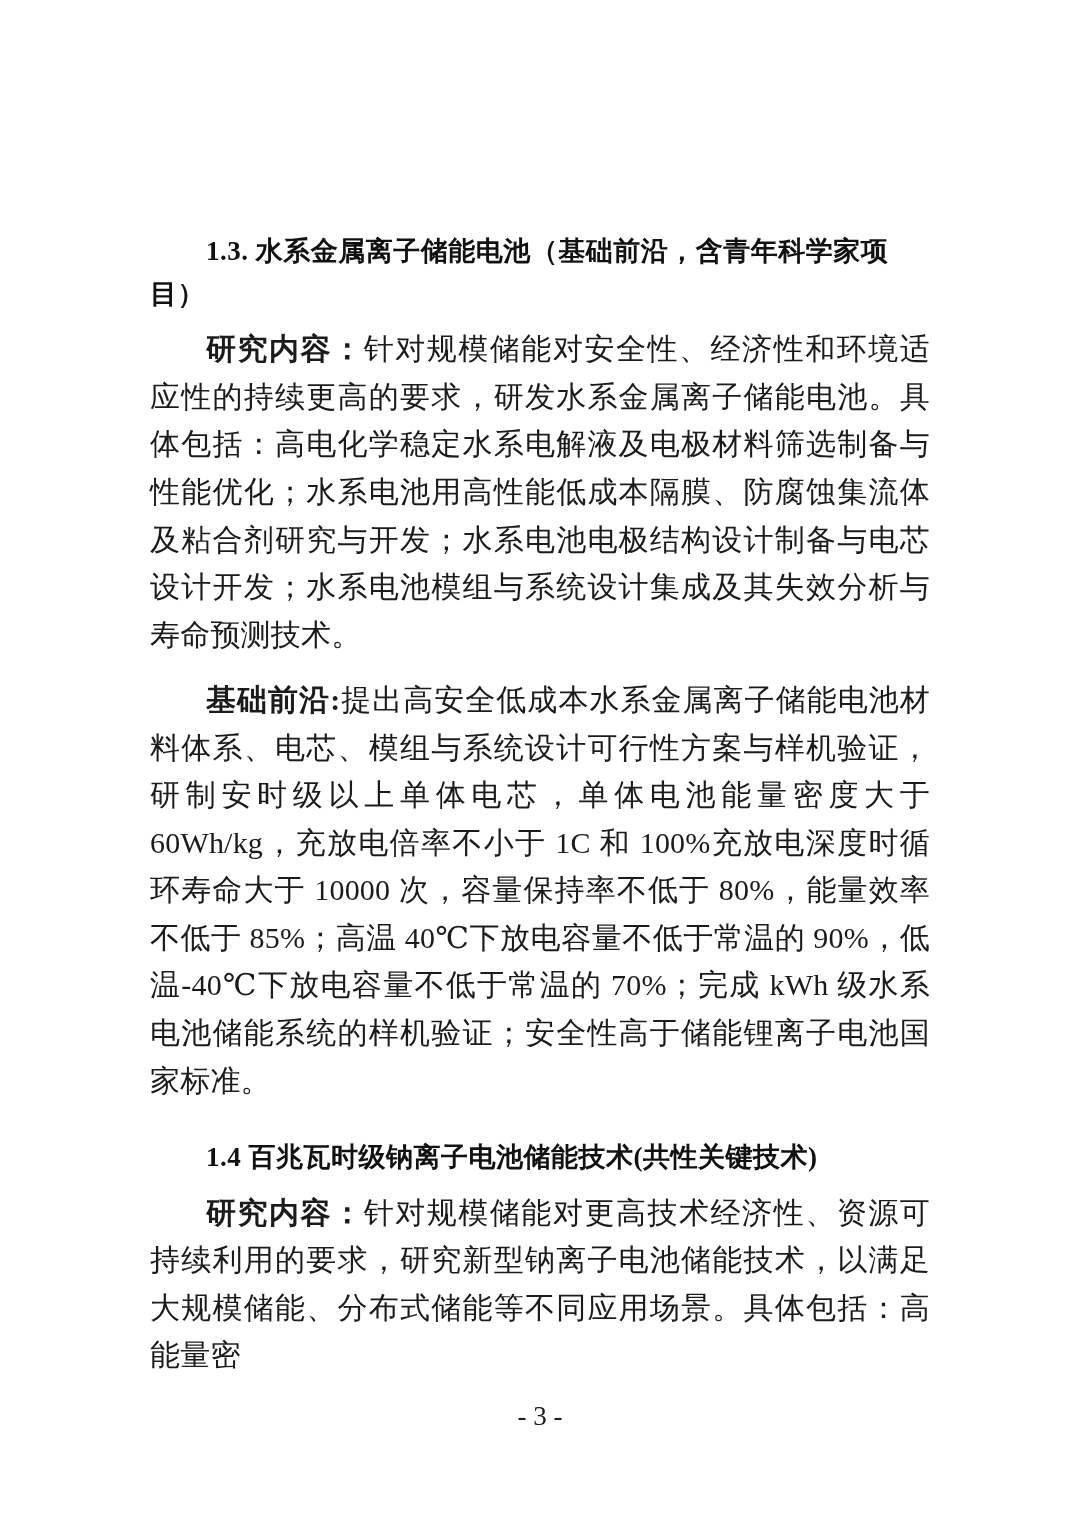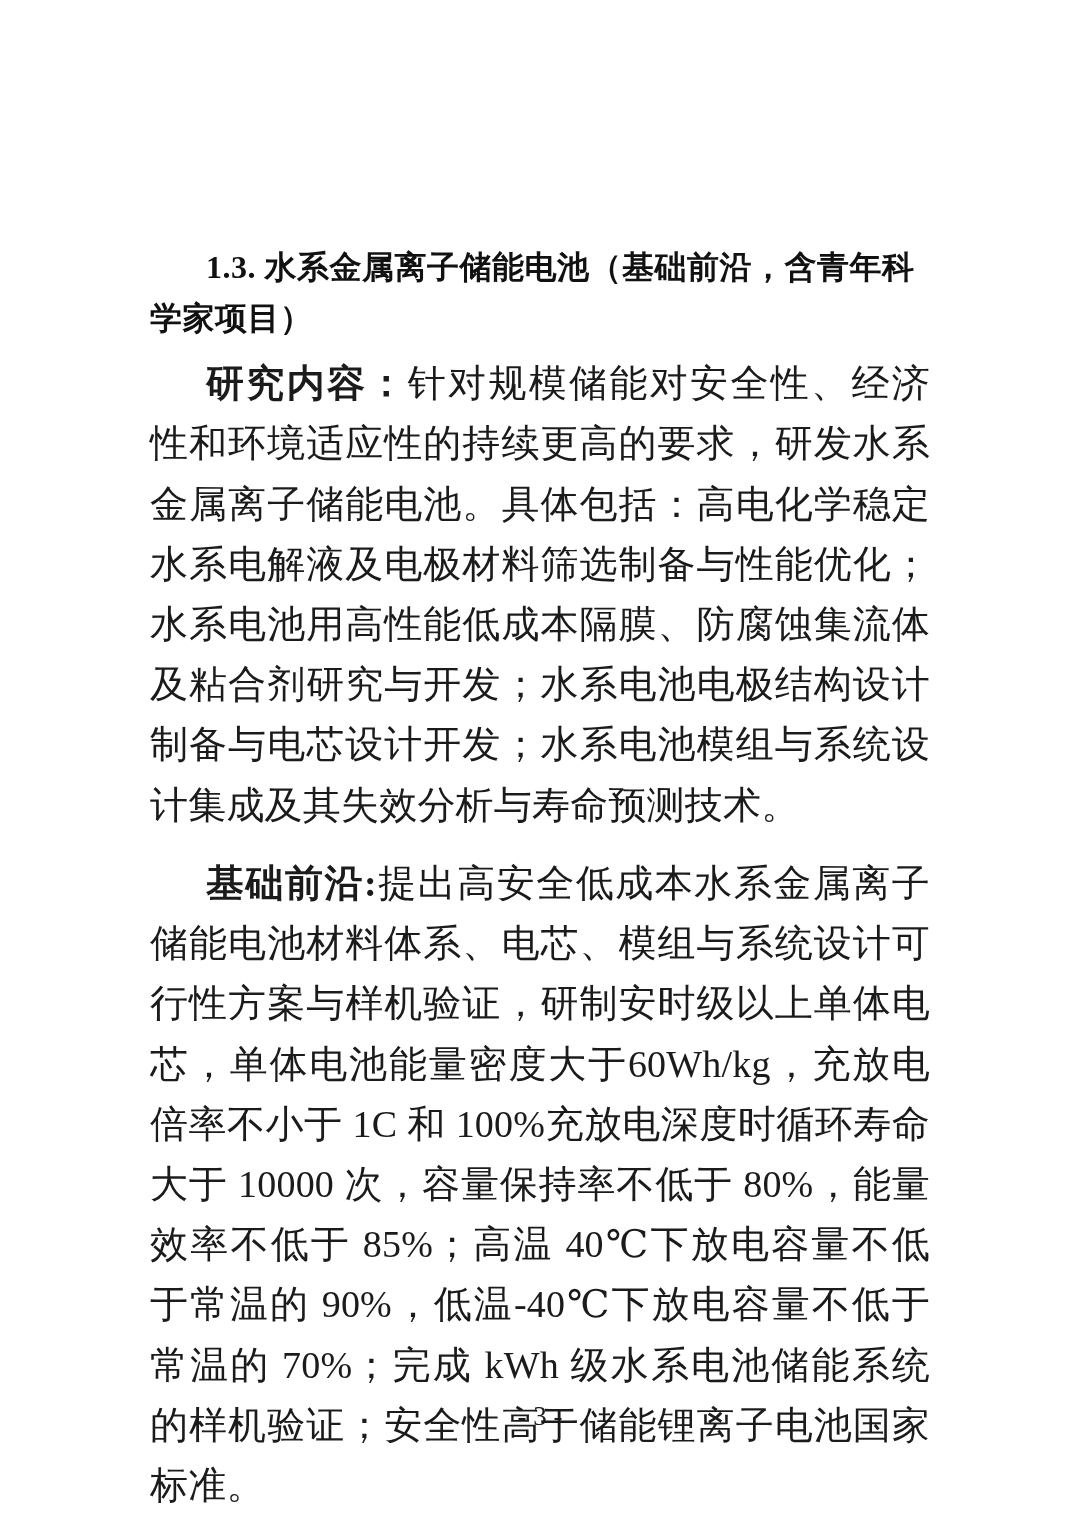--- a/index.html
+++ b/index.html
@@ -19,32 +19,32 @@
     position: absolute;
     left: 0;
     top: 0;
     width: 1080px;
     height: 1528px;
     box-sizing: border-box;
     padding: 230px 150px 60px 150px;
   }
   .section-heading {
     font-weight: bold;
-    font-size: 32px;
+    font-size: 27px;
     line-height: 1.58;
     letter-spacing: 0.5px;
     text-indent: 56px;
-    margin: 12px 0 10px 0;
+    margin: 0 0 10px 0;
     color: #111111;
   }
   .section-heading.tight {
     margin-top: 14px;
   }
   p.body-par {
-    font-size: 38px;
+    font-size: 30px;
     line-height: 1.585;
     margin: 0 0 4px 0;
     text-align: justify;
     text-justify: inter-ideograph;
     text-indent: 56px;
     color: #1b1b1b;
     letter-spacing: 0.2px;
   }
   p.body-par .lead {
     font-weight: bold;
@@ -73,16 +73,20 @@
   </p>
 
   <div class="spacer-sm"></div>
 
   <p class="body-par">
     <span class="lead">基础前沿:</span><span>提出高安全低成本水系金属离子储能电池材料体系、电芯、模组与系统设计可行性方案与样机验证，研制安时级以上单体电芯，单体电池能量密度大于60Wh/kg，充放电倍率不小于 1C 和 100%充放电深度时循环寿命大于 10000 次，容量保持率不低于 80%，能量效率不低于 85%；高温 40℃下放电容量不低于常温的 90%，低温-40℃下放电容量不低于常温的 70%；完成 kWh 级水系电池储能系统的样机验证；安全性高于储能锂离子电池国家标准。</span>
   </p>
 
   <div class="spacer-sm"></div>
 
+  <h2 class="section-heading tight">1.4  百兆瓦时级钠离子电池储能技术(共性关键技术)</h2>
 
+  <p class="body-par">
+    <span class="lead">研究内容：</span><span>针对规模储能对更高技术经济性、资源可持续利用的要求，研究新型钠离子电池储能技术，以满足大规模储能、分布式储能等不同应用场景。具体包括：高能量密</span>
+  </p>
 
   <div class="page-number">- 3 -</div>
 </div>
 
 </body></html>

